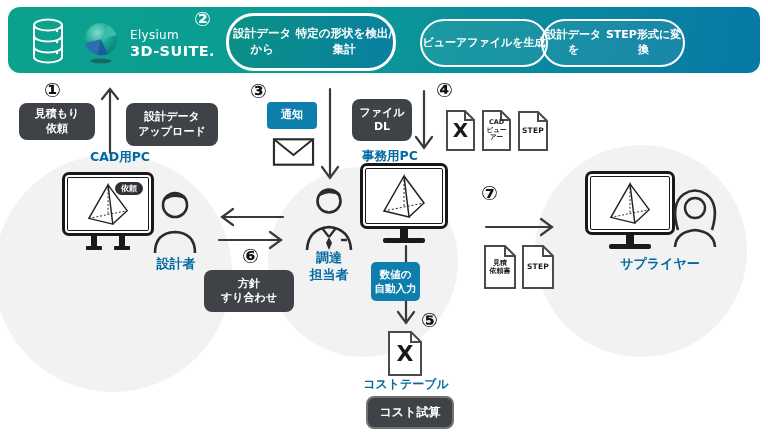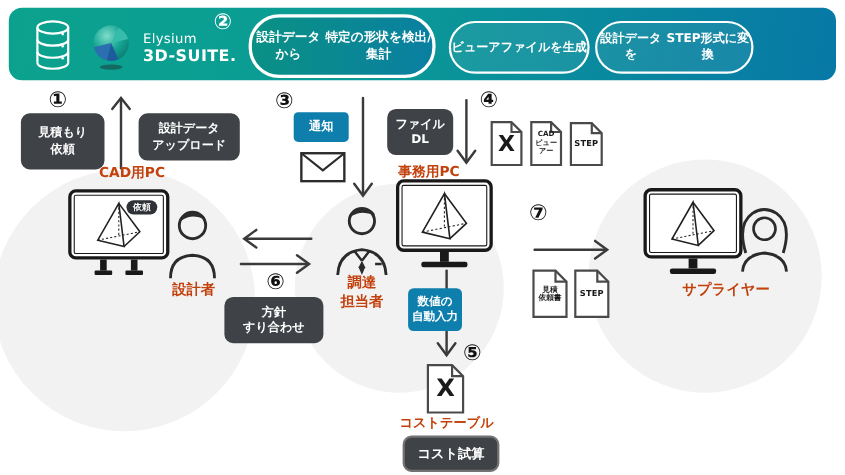--- a/index.html
+++ b/index.html
@@ -23,38 +23,38 @@
   .pill{
     border-radius:28px;color:#fff;display:flex;flex-direction:row;
     align-items:center;justify-content:center;text-align:center;
     font-weight:700;line-height:1.35;z-index:4;
   }
   .pill-detect{
     left:226px;top:13px;width:164px;height:52px;border:3px solid #fff;
     background:linear-gradient(100deg,#0A9184,#0A7FA2);font-size:11.5px;
   }
   .pill-thin{border:2px solid #fff;background:rgba(255,255,255,0.07);font-size:11px;}
-  .pill-viewer{left:408px;top:19px;width:124px;height:44px;}
+  .pill-viewer{left:420px;top:19px;width:124px;height:44px;}
   .pill-step{left:541px;top:19px;width:140px;height:44px;}
   
   .big-circle{border-radius:50%;background:#F2F2F2;z-index:0;}
   
   .dark-box{
     background:#3F4347;color:#fff;border-radius:8px;display:flex;
     flex-direction:column;align-items:center;justify-content:center;
     text-align:center;font-weight:700;font-size:11px;line-height:1.3;z-index:4;
   }
   .blue-box{
     background:#0E7FAC;color:#fff;border-radius:5px;display:flex;
     flex-direction:column;align-items:center;justify-content:center;
     text-align:center;font-weight:700;font-size:11px;line-height:1.3;z-index:4;
   }
   .cost-est{border:2px solid #737373;border-radius:8px;font-size:12px;}
   
-  .lbl{font-weight:700;color:#c2410c;text-align:center;z-index:4;line-height:1.3;}
+  .lbl{font-weight:700;color:#0369a1;text-align:center;z-index:4;line-height:1.3;}
   
   .monitor{z-index:3;display:flex;flex-direction:column;align-items:center;}
   .screen{
     border:3.5px solid #191919;border-radius:7px;background:#fff;
     padding:2px;box-sizing:border-box;position:relative;
   }
   .screen-inner{
     border:1.5px solid #191919;border-radius:2px;width:100%;height:100%;
     box-sizing:border-box;display:flex;align-items:center;justify-content:center;
     position:relative;
@@ -170,21 +170,21 @@
 <div class="abs pill pill-thin pill-viewer">
   <span>ビューアファイル</span>
   <span>を生成</span>
 </div>
 <div class="abs pill pill-thin pill-step">
   <span>設計データを</span>
   <span>STEP形式に変換</span>
 </div>
 
 <span class="abs step-num" style="left:44px;top:80px;">①</span>
-<div class="abs dark-box" style="left:19px;top:103px;width:76px;height:51px;">
+<div class="abs dark-box" style="left:19px;top:103px;width:76px;height:37px;">
   <span>見積もり</span>
   <span>依頼</span>
 </div>
 <div class="abs dark-box" style="left:126px;top:103px;width:92px;height:43px;">
   <span>設計データ</span>
   <span>アップロード</span>
 </div>
 <div class="abs lbl" style="left:64px;top:149px;width:112px;font-size:12.5px;">CAD用PC</div>
 
 <div class="abs monitor" style="left:62px;top:172px;">

